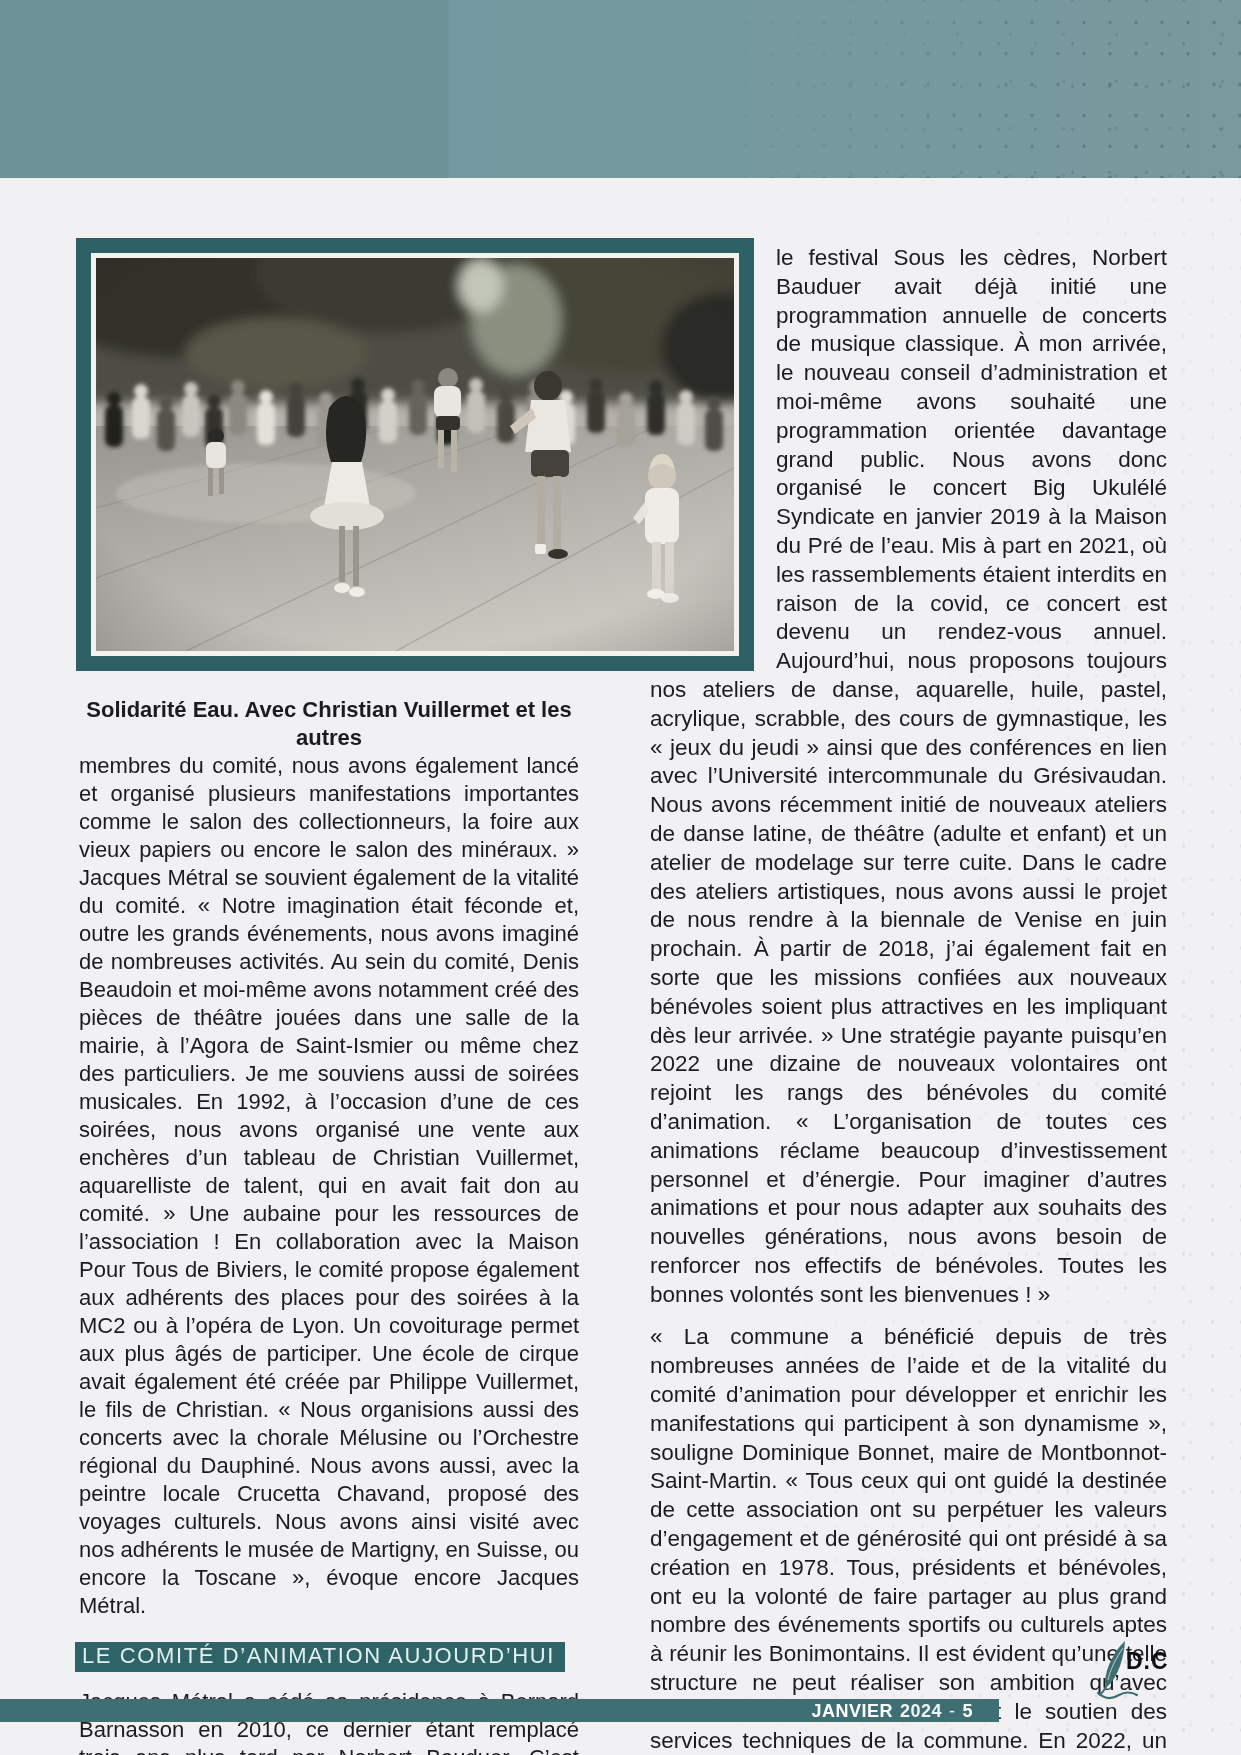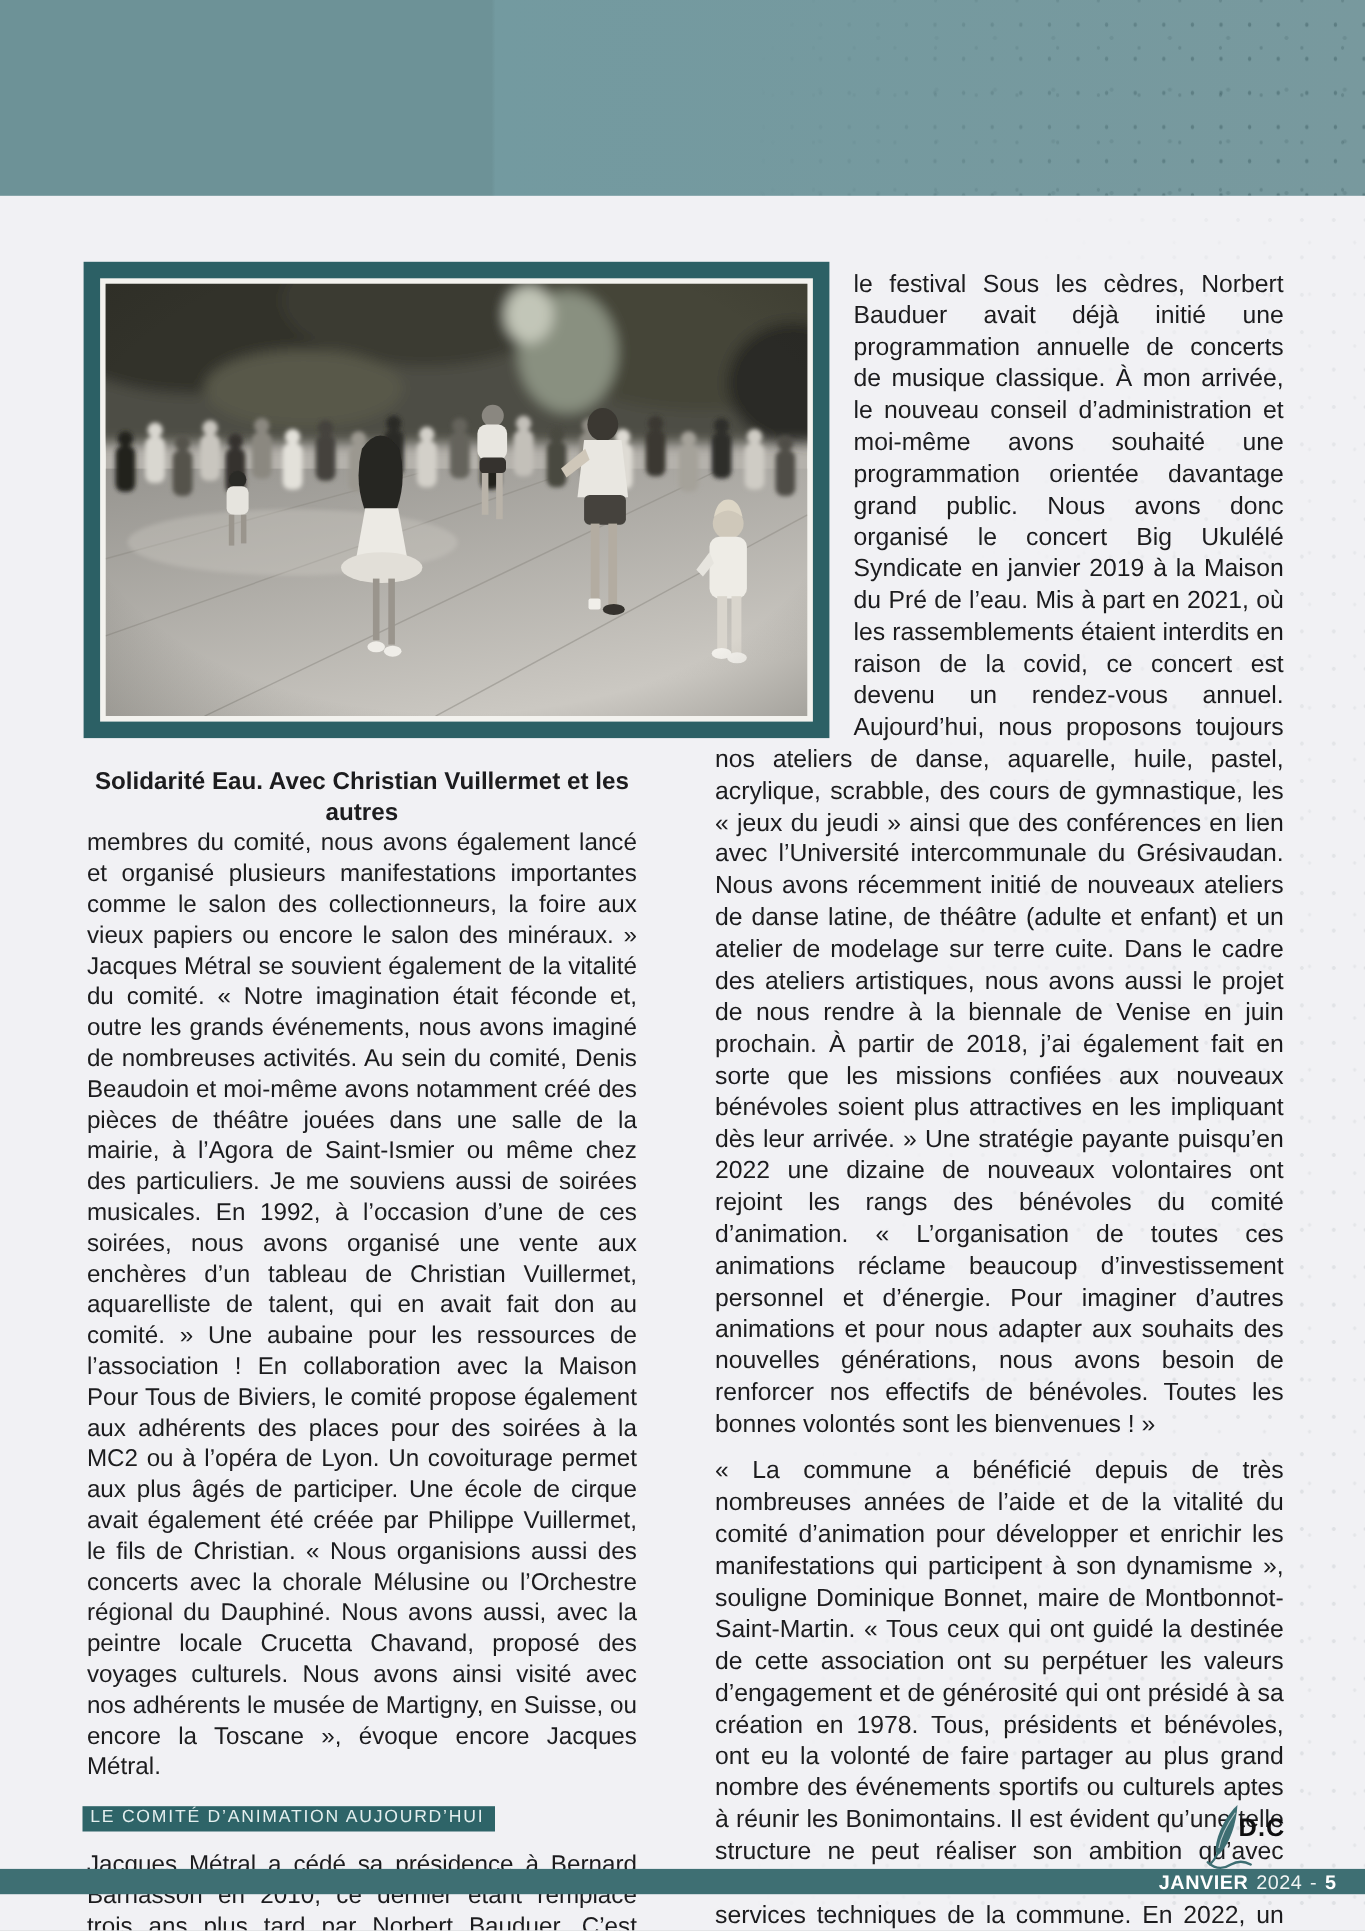--- a/index.html
+++ b/index.html
@@ -47,47 +47,47 @@
   .col { text-align:justify; }
   .col p { margin:4px; }
   .col-left {
     position:absolute; left:75px; top:692px; width:508px;
     font-size:22px; line-height:28px;
   }
   .opening-line { display:block; text-align:center;font-weight:bold; }
   .section-heading {
     display:inline-block; margin-top:18px;
     background:#2e6468; color:#e4efef;
-    font-weight:300; font-size:16px; letter-spacing:1.6px;
+    font-weight:300; font-size:22px; letter-spacing:1.6px;
     padding:1px 10px 4px 7px; line-height:1.15; white-space:nowrap;
   }
   .left-para2 { margin-top:16px !important; text-align-last:justify; }
   .col-right {
     position:absolute; left:646px; top:240px; width:525px;
     font-size:22.5px; line-height:28.8px;
   }
   .photo-spacer { float:left; width:130px; height:432px; }
   .right-para2 { margin-top:14px !important; text-align-last:justify; }
   
   .signature { position:absolute; left:1094px; top:1640px; width:140px; height:62px; }
   .signature .quill { position:absolute; left:0; top:0; }
   .signature .initials {
     position:absolute; left:32px; top:8px;
     font-size:23px; font-weight:700; color:#0e0e10; letter-spacing:1px;
   }
   
   .footer {
-    position:absolute; left:0; top:1699px; width:1241px; height:23px;
+    position:absolute; left:0; top:1699px; width:999px; height:23px;
     background:#3e6f73; box-sizing:border-box;
     display:flex; align-items:center; justify-content:flex-end;
     padding-right:26px; gap:7px;
     color:#ffffff; font-size:18px; letter-spacing:.5px; line-height:1;text-align:right;
   }
   .footer .month { font-weight:800; }
-  .footer .year  { font-weight:400; color:rgba(255,255,255,.92); }
+  .footer .year  { font-weight:700; color:rgba(255,255,255,.92); }
   .footer .sep   { font-weight:300; color:rgba(255,255,255,.92); }
   .footer .num   { font-weight:800; }
 </style>
 </head>
 <body>
 
 <div class="page">
 
   <div class="band">
     <div class="band-texture"></div>

